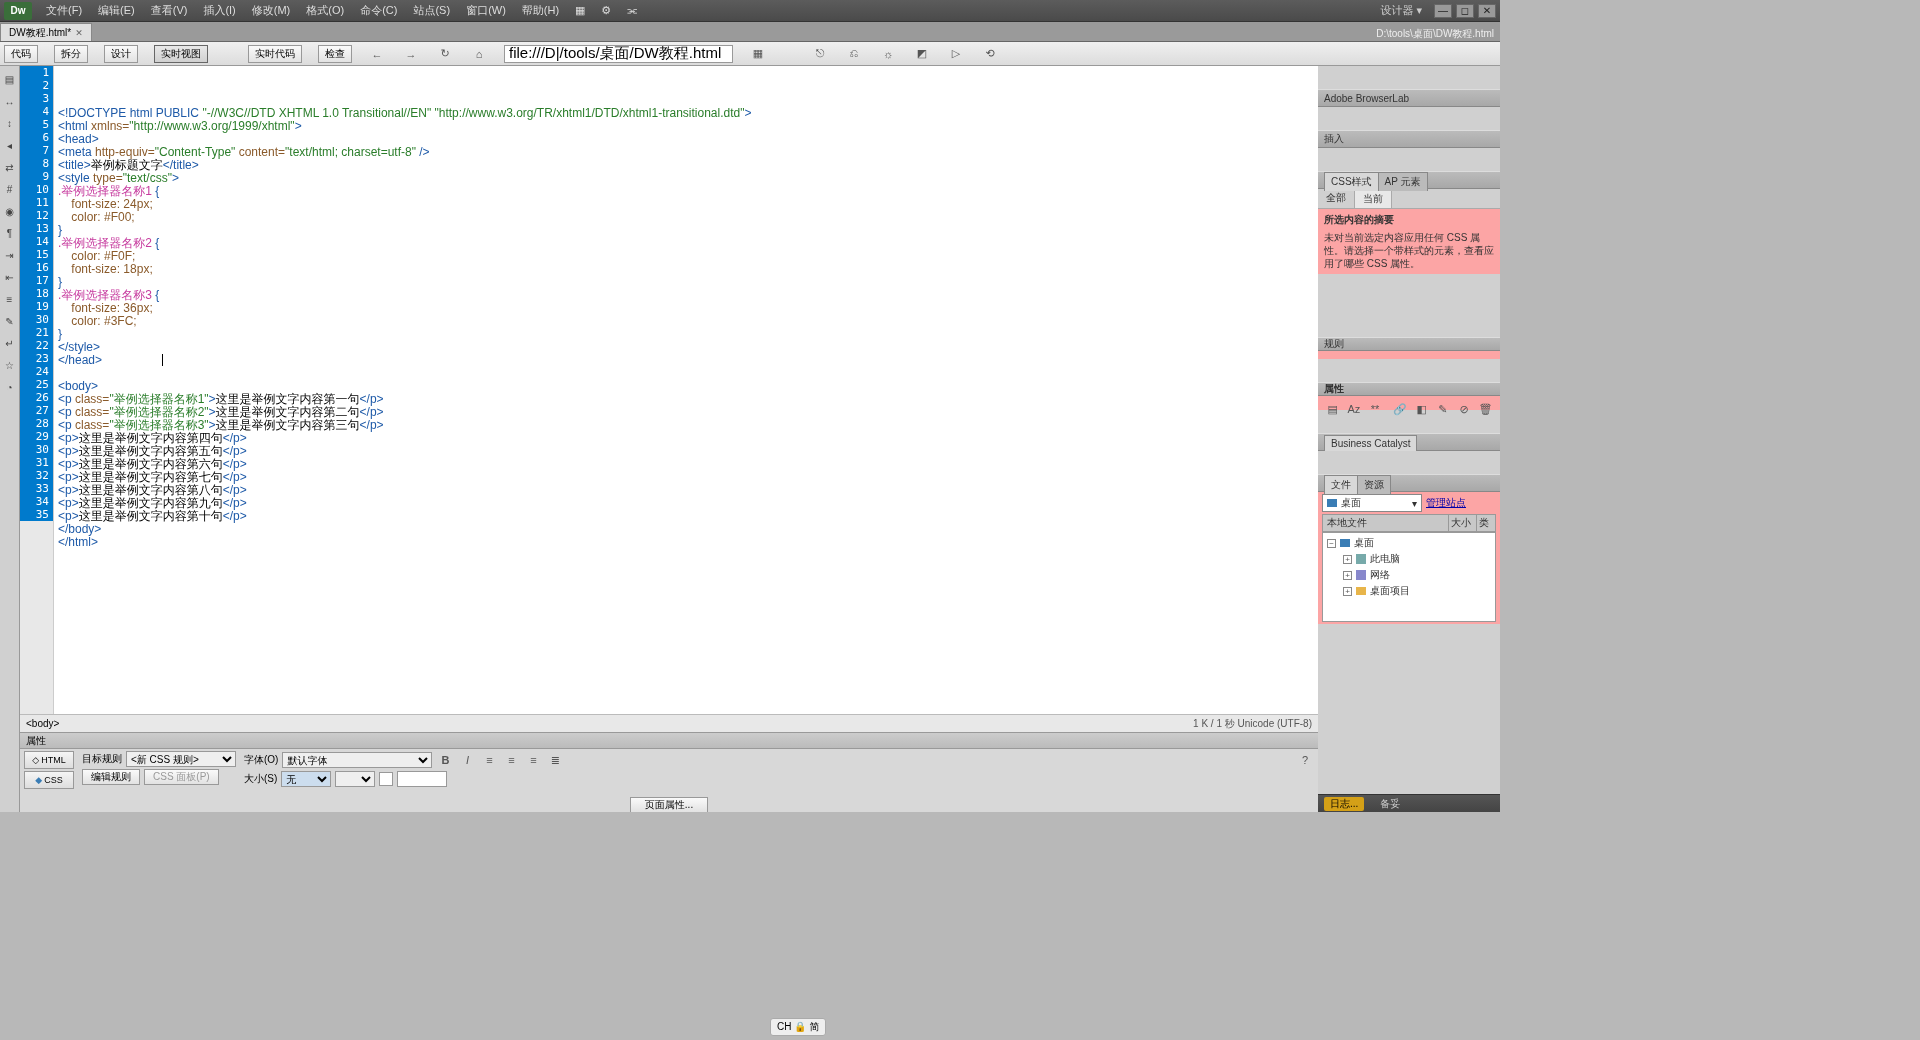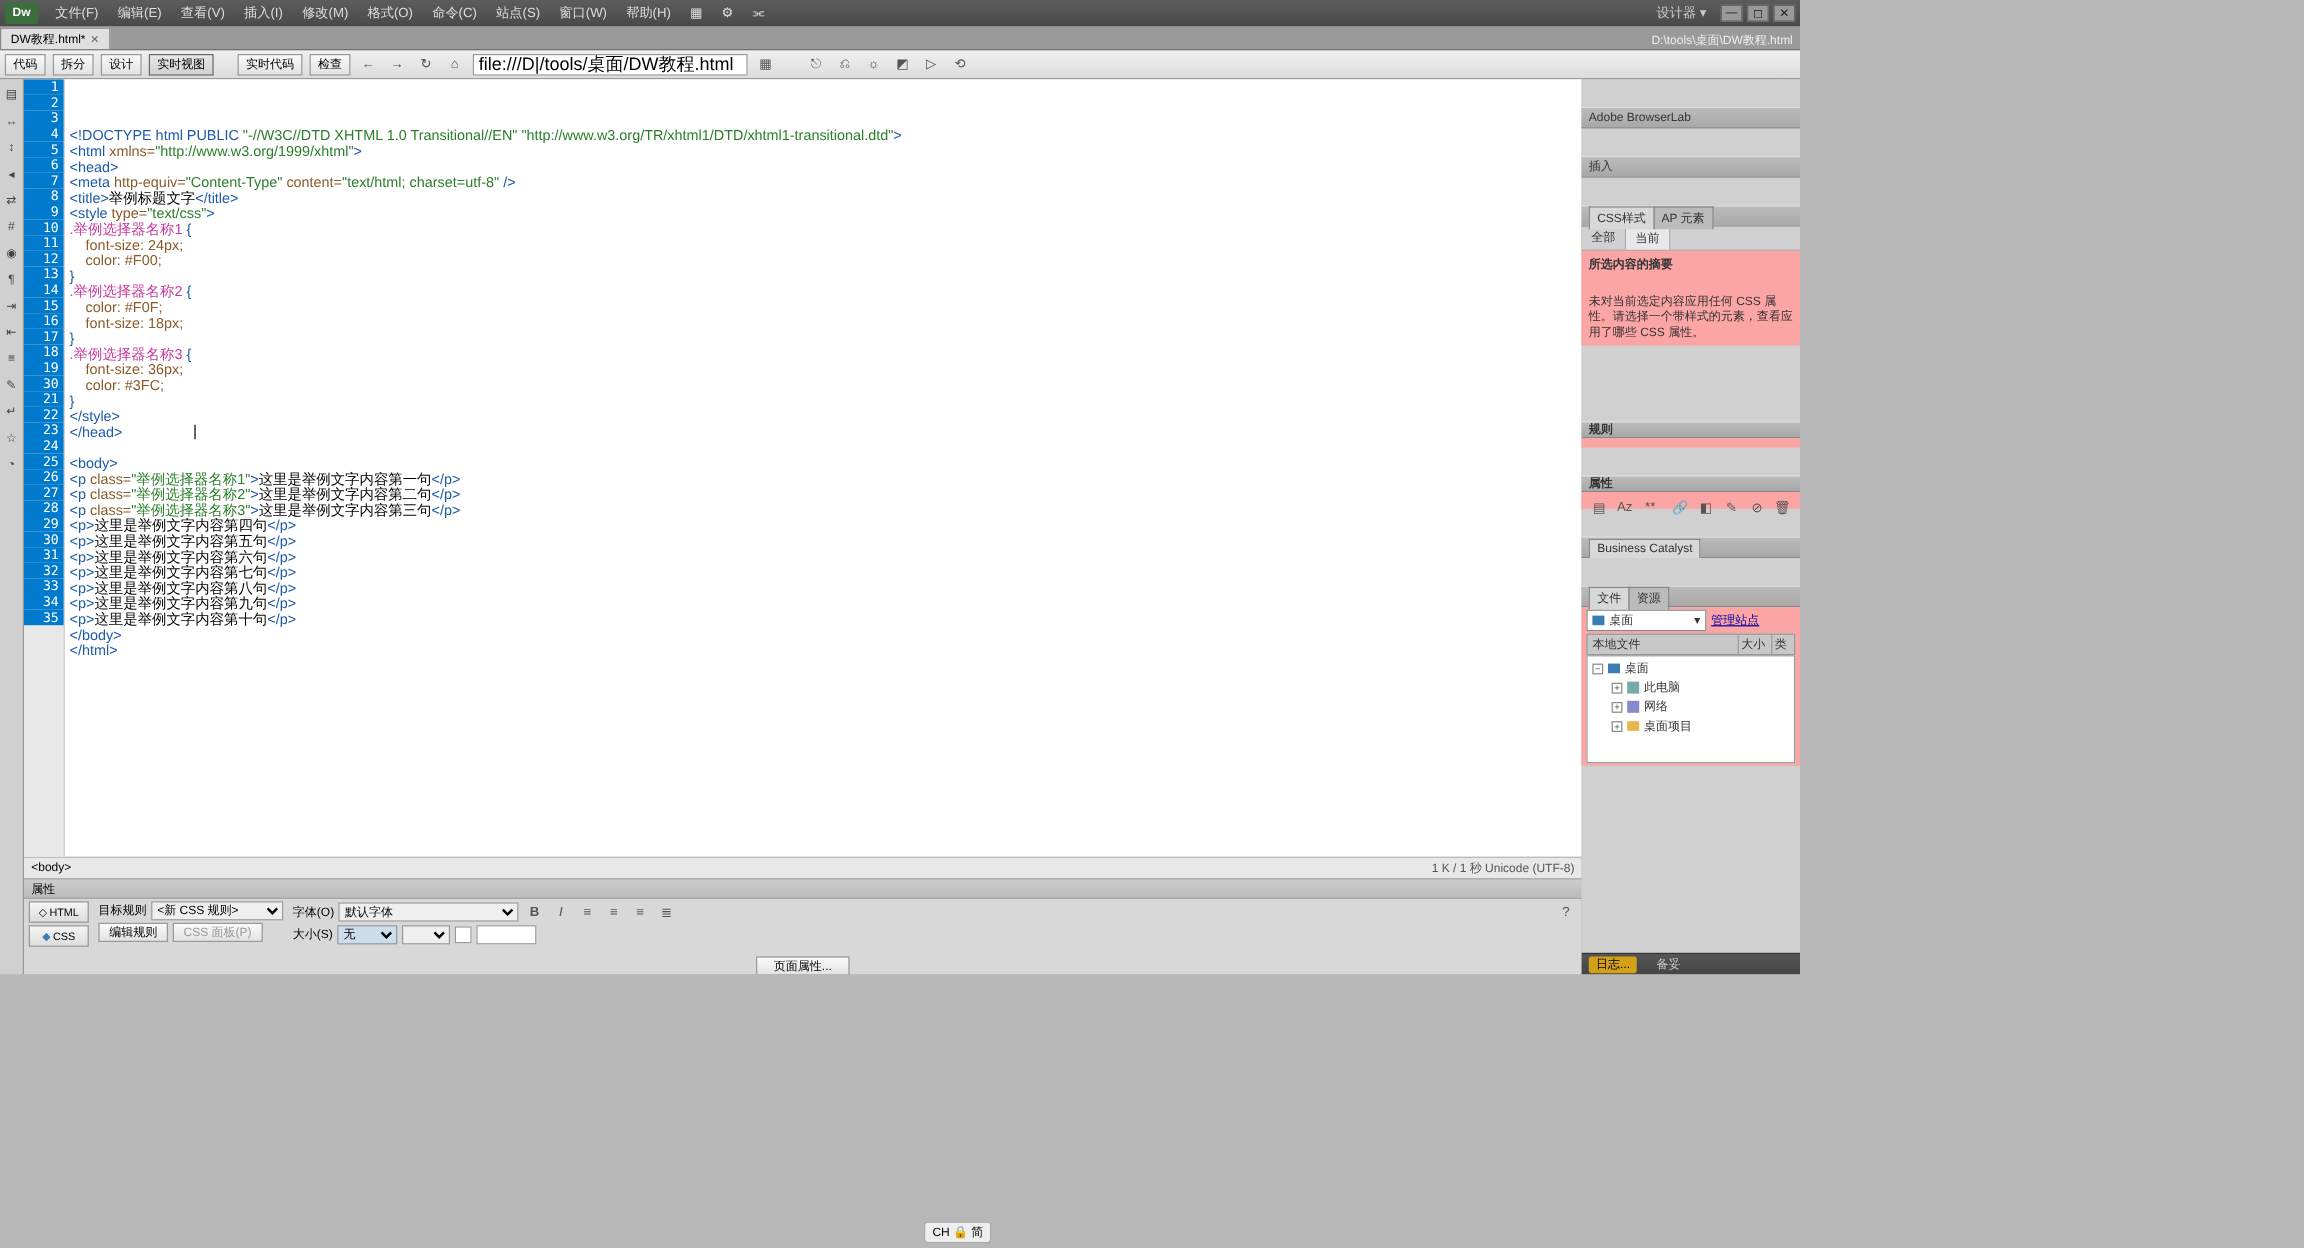--- a/index.html
+++ b/index.html
@@ -15,21 +15,21 @@
 .win-btns { display: flex; gap: 4px; margin-left: 6px; }
 .win-btns span { width: 18px; height: 14px; background: #999; display: flex; align-items: center; justify-content: center; font-size: 10px; color: #222; border: 1px solid #666; }
 
 
 .tabbar { height: 20px; background: #9a9a9a; display: flex; align-items: flex-end; border-bottom: 1px solid #666; }
 .doctab { background: #e0e0e0; padding: 2px 8px 1px 8px; font-size: 10px; border: 1px solid #888; border-bottom: none; display: flex; align-items: center; gap: 4px; }
 .doctab .close { font-size: 9px; color: #666; cursor: pointer; }
 .tabbar .path { margin-left: auto; color: #eee; font-size: 10px; padding-right: 6px; }
 
 
-.toolbar { height: 24px; background: linear-gradient(#f0f0f0,#dcdcdc); display: flex; align-items: center; padding: 0 4px; gap: 6px; border-bottom: 1px solid #999; }
+.toolbar { height: 24px; background: linear-gradient(#f0f0f0,#dcdcdc); display: flex; align-items: center; padding: 0 4px; gap: 16px; border-bottom: 1px solid #999; }
 .tbtn { height: 18px; padding: 0 6px; font-size: 10px; background: linear-gradient(#fafafa,#e2e2e2); border: 1px solid #999; display: flex; align-items: center; cursor: pointer; }
 .tbtn.active { background: linear-gradient(#e8e8e8,#d0d0d0); border-color: #666; }
 .ticon { width: 18px; height: 18px; display: flex; align-items: center; justify-content: center; font-size: 11px; color: #555; cursor: pointer; }
 .url-input { height: 18px; width: 229px; font-size: 15px; border: 1px solid #999; padding: 0 4px; background: #fff; }
 
 
 .main { display: flex; height: calc(100% - 22px - 20px - 24px); }
 .left-tools { width: 20px; background: #d0d0d0; border-right: 1px solid #999; display: flex; flex-direction: column; gap: 4px; padding: 4px 0; }
 .left-tools .lt { width: 18px; height: 18px; margin: 0 auto; display: flex; align-items: center; justify-content: center; font-size: 10px; color: #444; cursor: pointer; }
 
@@ -278,25 +278,25 @@
       <span class="ptab">CSS样式</span>
       <span class="ptab inactive">AP 元素</span>
     </div>
     <div class="panel-body" style="padding:0">
       <div style="display:flex;border-bottom:1px solid #aaa;background:#d0d0d0">
         <span style="padding:2px 8px">全部</span>
         <span style="padding:2px 8px;background:#e8e8e8;border:1px solid #aaa;border-bottom:none">当前</span>
       </div>
       <div style="padding:4px 6px">
         <b>所选内容的摘要</b>
-        <div style="margin-top:18px;line-height:1.3">未对当前选定内容应用任何 CSS 属性。请选择一个带样式的元素，查看应用了哪些 CSS 属性。</div>
+        <div style="margin-top:4px;line-height:1.3">未对当前选定内容应用任何 CSS 属性。请选择一个带样式的元素，查看应用了哪些 CSS 属性。</div>
       </div>
     </div>
     <div style="height:40px"></div>
-    <div class="panel-tab" style="height:14px;font-weight:bold">规则</div>
+    <div class="panel-tab" style="height:14px;font-weight:normal">规则</div>
     <div class="panel-body" style="height:8px"></div>
     <div class="panel-tab" style="height:14px;font-weight:bold">属性</div>
     <div class="panel-body" style="height:14px;display:flex;gap:4px">
       <span class="ticon">▤</span>
       <span class="ticon">Az</span>
       <span class="ticon">**</span>
       <span style="flex:1"></span>
       <span class="ticon">🔗</span>
       <span class="ticon">◧</span>
       <span class="ticon">✎</span>

